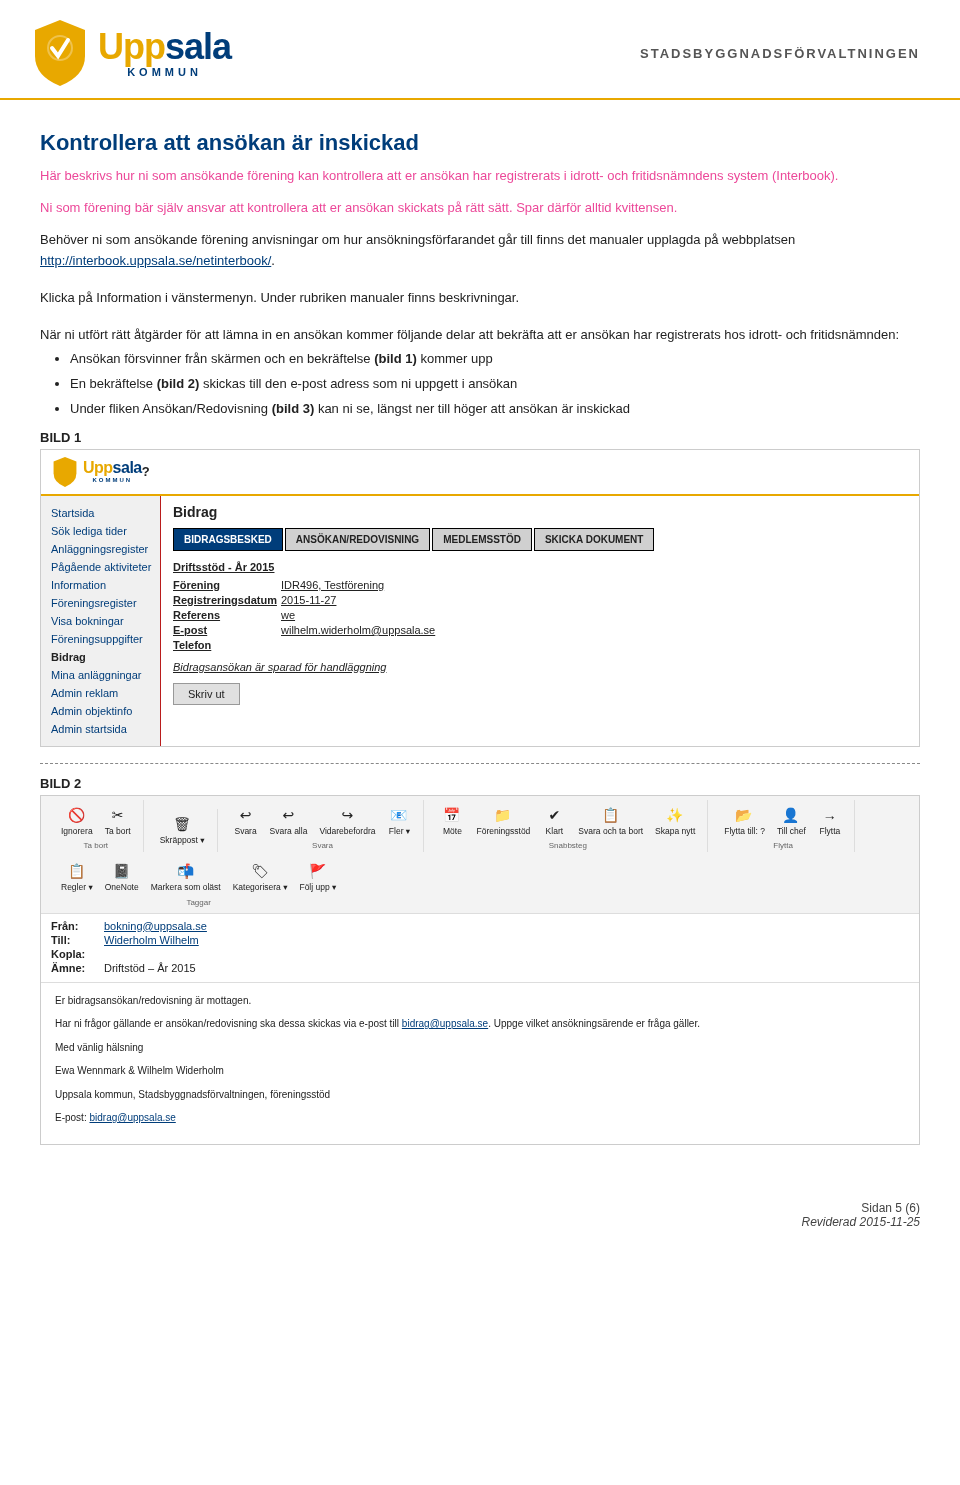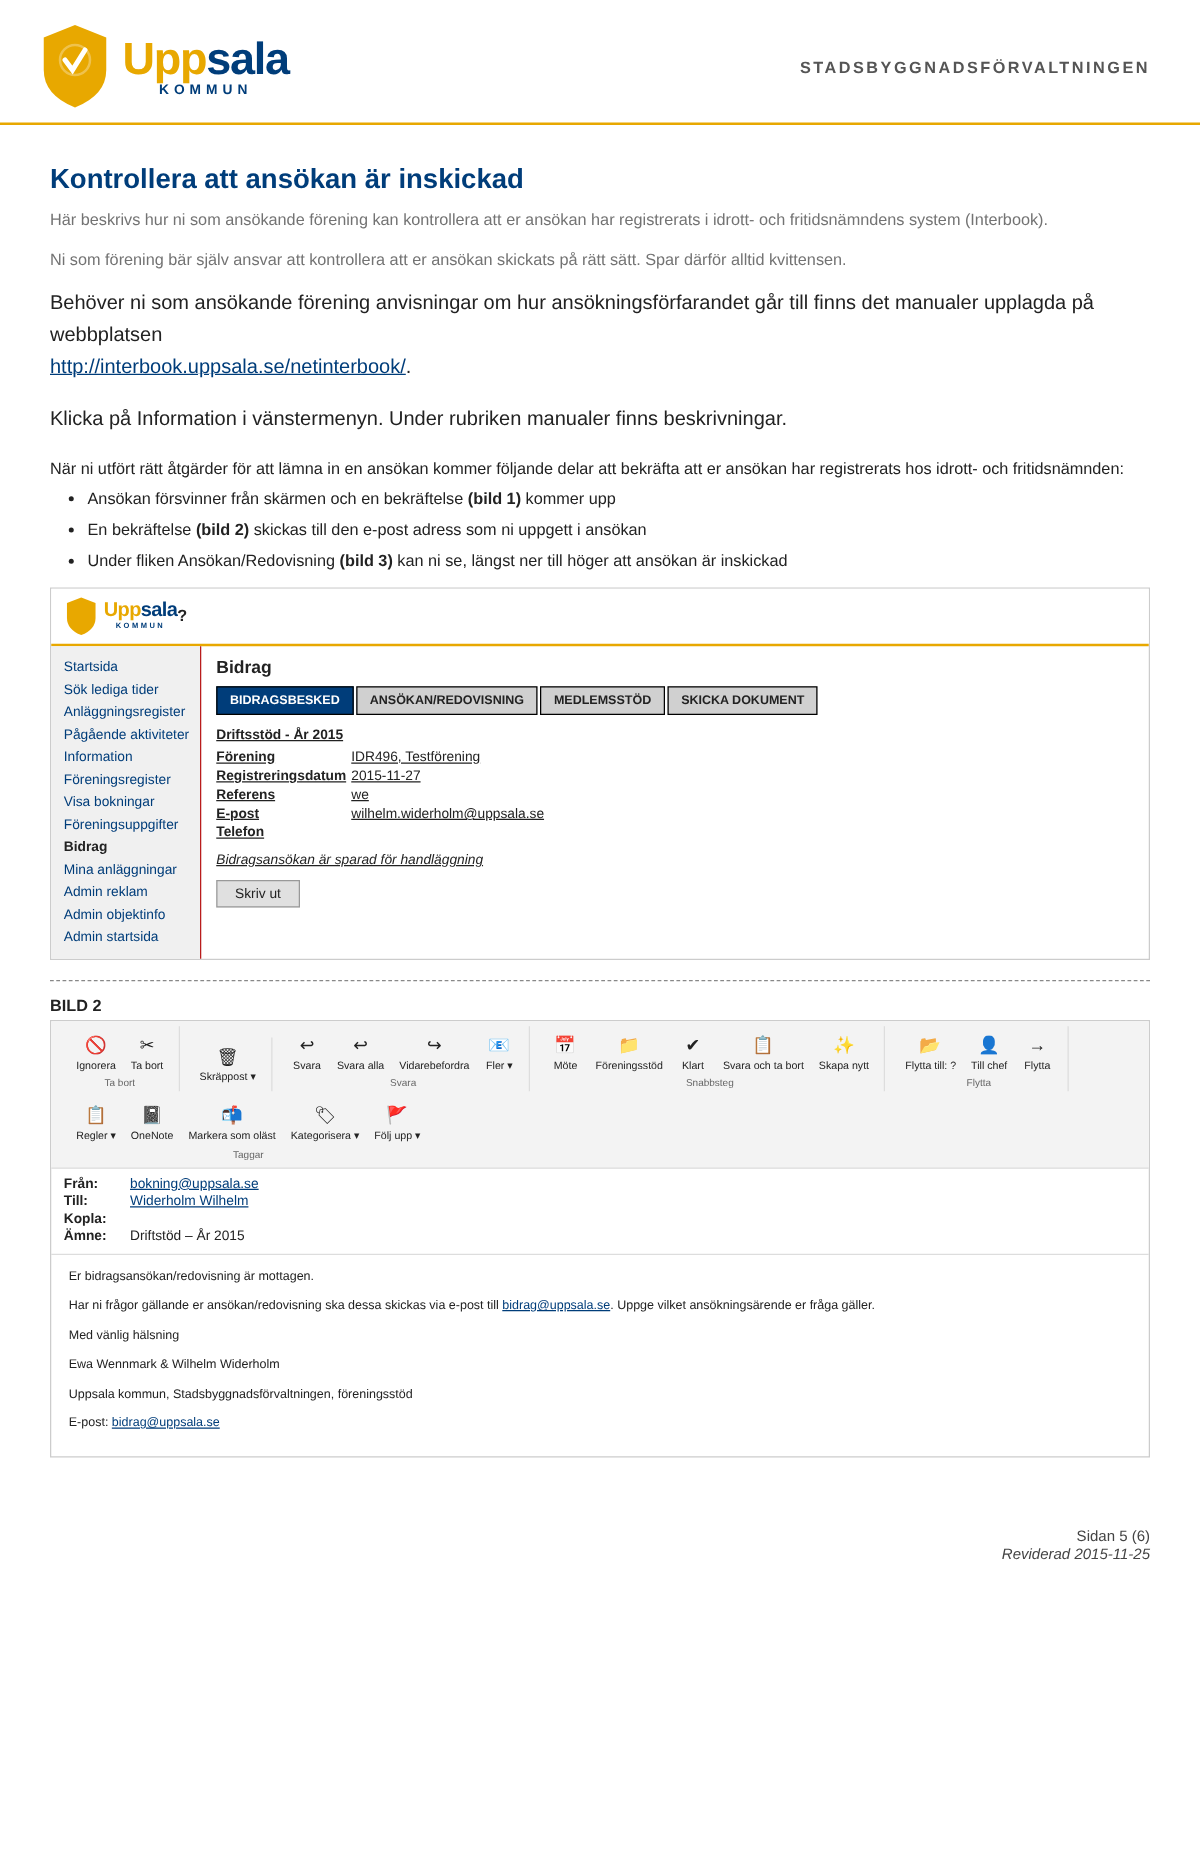--- a/index.html
+++ b/index.html
@@ -73,30 +73,30 @@
       font-size: 22px;
       font-weight: bold;
       color: #003d7a;
       margin-bottom: 10px;
     }
 
     .intro-text {
       font-size: 13px;
       line-height: 1.55;
       margin-bottom: 12px;
-      color: #737373;
+      color: #ec4899;
     }
 
     .link-text {
       color: #003d7a;
       text-decoration: underline;
     }
 
     .section-text {
-      font-size: 16px;
+      font-size: 13px;
       line-height: 1.6;
       margin-bottom: 16px;
     }
 
     .bullet-section {
       font-size: 13px;
       line-height: 1.6;
       margin-bottom: 10px;
     }
     .bullet-section ul {
@@ -404,20 +404,21 @@
       </li>
       <li>
         <span>En bekräftelse</span> <strong>(bild 2)</strong> <span>skickas till den e-post adress som ni uppgett i ansökan</span>
       </li>
       <li>
         <span>Under fliken Ansökan/Redovisning</span> <strong>(bild 3)</strong> <span>kan ni se, längst ner till höger att ansökan är inskickad</span>
       </li>
     </ul>
   </div>
 
+  <div class="bild-label">BILD 1</div>
 
   <div class="screenshot-box bild1-inner">
 
     <div class="bild1-header">
       <div class="bild1-logo-small">
         <svg width="28" height="32" viewBox="0 0 60 70">
           <path d="M30 2 L55 12 L55 38 Q55 58 30 68 Q5 58 5 38 L5 12 Z" fill="#e8a800"></path>
         </svg>
         <div>
           <div style="display:flex; line-height:1.05;">

